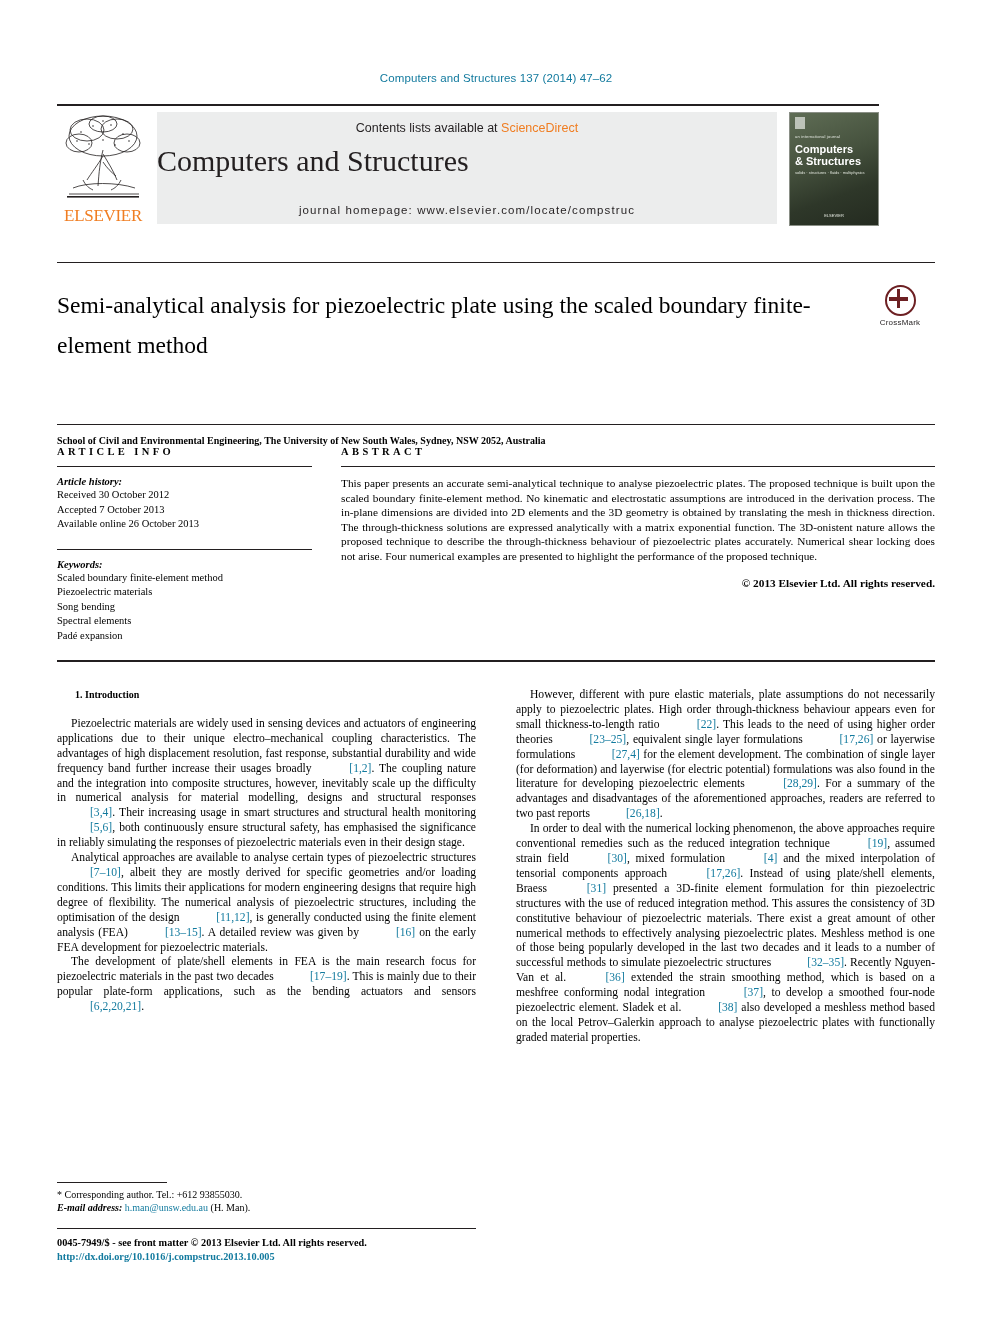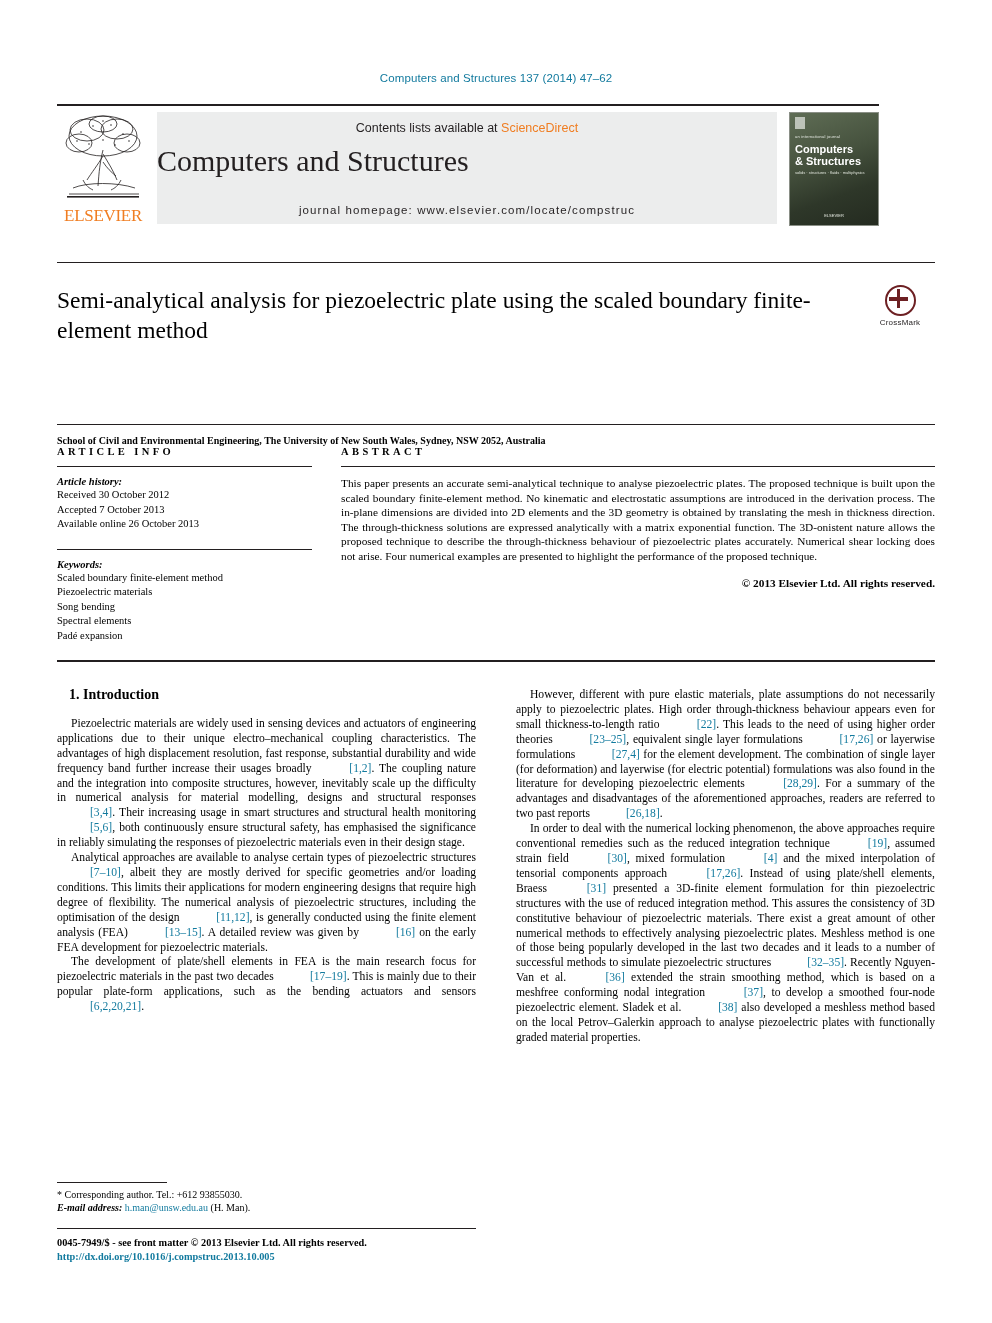--- a/index.html
+++ b/index.html
@@ -180,21 +180,21 @@
     width: 878px;
     height: 1px;
     background: #231f20;
   }
   .article-title {
     position: absolute;
     left: 57px;
     top: 285px;
     width: 760px;
     font-size: 23.5px;
-    line-height: 30px;
+    line-height: 40px;
     font-family: "Liberation Serif", serif;
     color: #000;
   }
   .authors {
     position: absolute;
     left: 57px;
     top: 352px;
     width: 780px;
     font-size: 17px;
     font-family: "Liberation Serif", serif;
@@ -324,23 +324,23 @@
     position: absolute;
     top: 688px;
     width: 419px;
     font-size: 11.6px;
     line-height: 14.9px;
     text-align: justify;
   }
   .body-col.left { left: 57px; }
   .body-col.right { left: 516px; }
   .body-col h2 {
-    font-size: 14px;
+    font-size: 10px;
     font-weight: bold;
-    margin: 0 0 14px 12px;
+    margin: 0 0 14px 18px;
     font-family: "Liberation Serif", serif;
   }
   .body-col p {
     margin: 0;
     text-indent: 14px;
   }
   .cite { color: #127a9e; margin-left: 33px; }
 
   
   .fn-rule {

